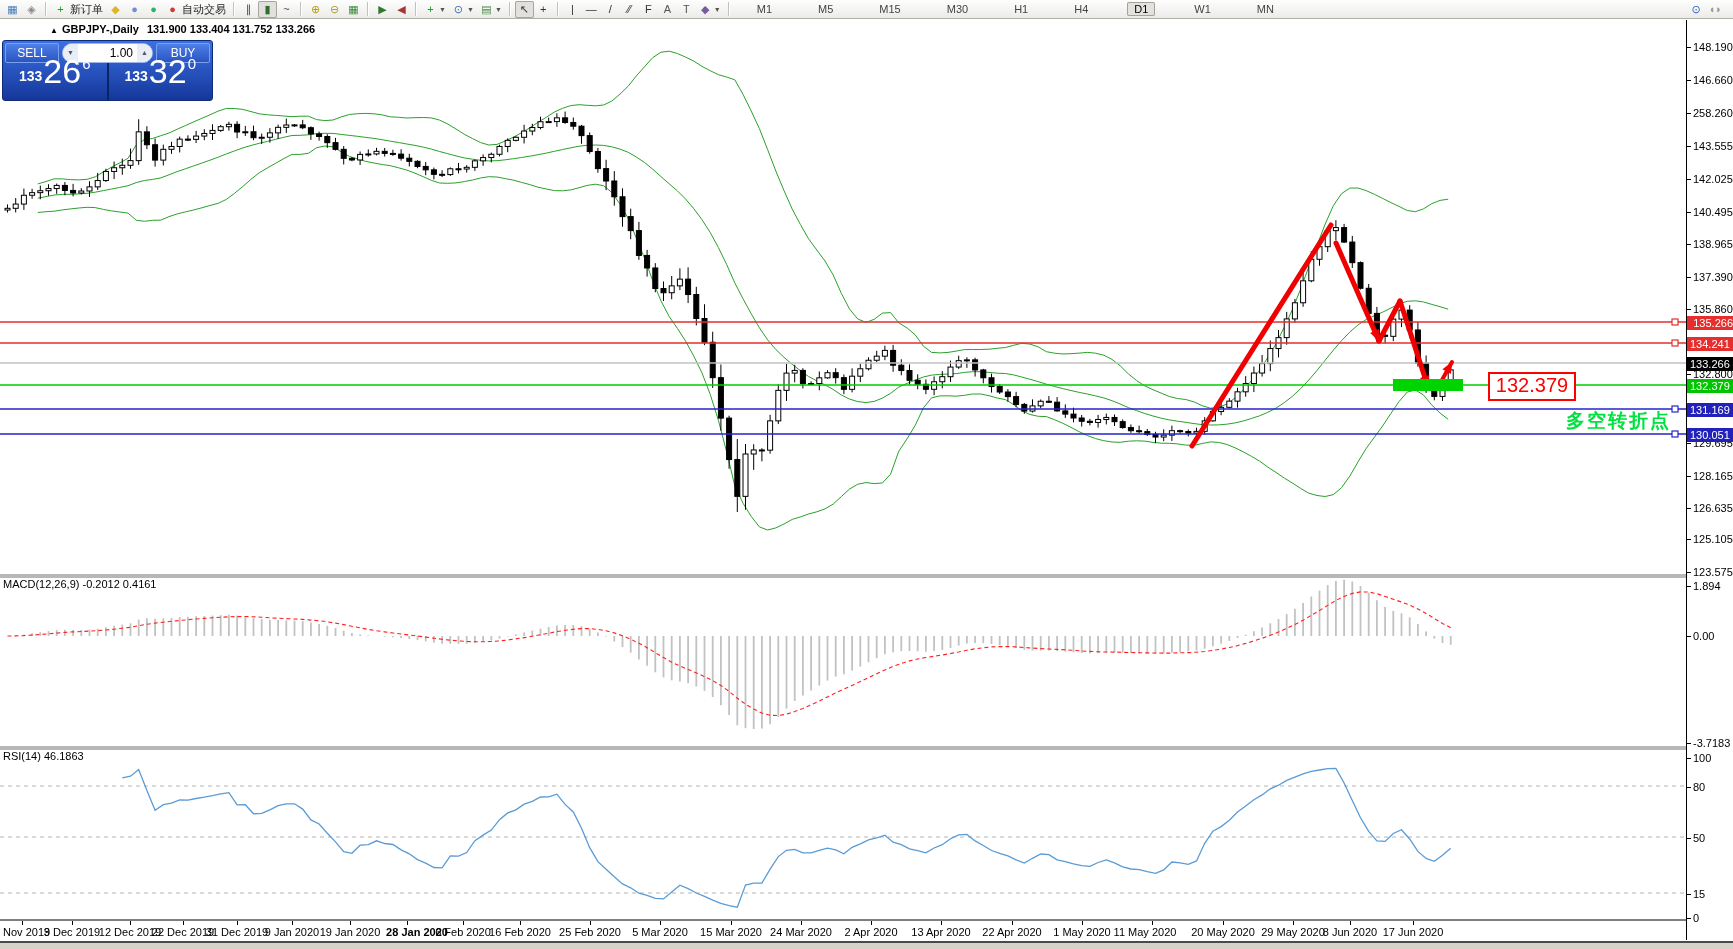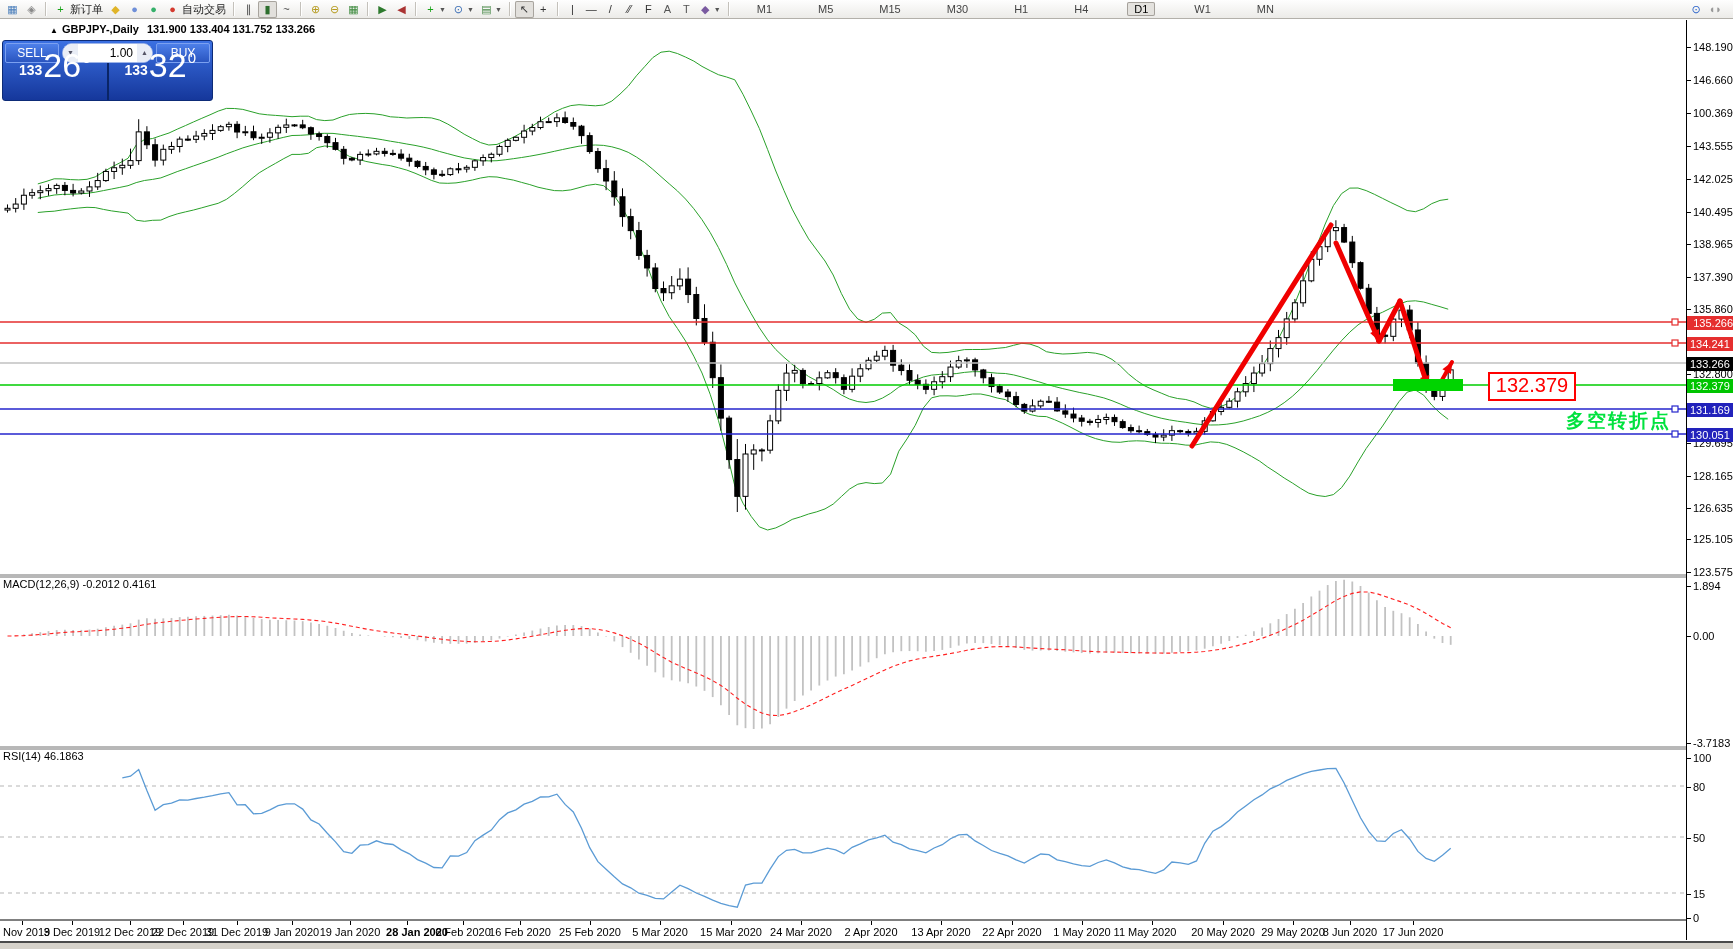--- a/index.html
+++ b/index.html
@@ -27,21 +27,21 @@
   .tpanel{position:absolute;left:2px;top:21px;width:211px;height:61px;
     background:linear-gradient(#3b70e2,#15379b);border:1px solid #0d2b77;border-radius:3px;
     color:#fff;box-sizing:border-box;}
   .tp-row1{display:flex;height:22px;align-items:center;padding:2px 2px 0 2px;box-sizing:border-box;}
   .tp-btn{flex:0 0 52px;text-align:center;font-size:12px;color:#fff;height:18px;line-height:18px;
     background:linear-gradient(#4d7fe9,#2a55c0);border:1px solid #7ba0f0;border-radius:2px;}
   .tp-vol{flex:1;display:flex;margin:0 3px;height:18px;background:#fff;border:1px solid #9db4e8;border-radius:10px;overflow:hidden;}
   .tp-step{width:15px;background:#e9edf6;color:#556;font-size:7px;text-align:center;line-height:18px;}
   .tp-volval{flex:1;color:#000;font-size:12px;text-align:right;padding-right:4px;line-height:18px;}
   .tp-row2{display:flex;height:37px;}
-  .tp-price{flex:1;display:flex;align-items:flex-end;justify-content:center;padding-bottom:18px;}
+  .tp-price{flex:1;display:flex;align-items:flex-end;justify-content:center;padding-bottom:12px;}
   .tp-price:first-child{border-right:2px solid #0a2566;}
   .tp-pfx{font-size:14px;font-weight:bold;margin-bottom:4px;}
   .tp-big{font-size:34px;font-weight:400;line-height:34px;margin:0 1px;}
   .tp-sup{font-size:15px;margin-bottom:16px;}
   
   svg{position:absolute;left:0;overflow:visible;}
   .scalecol{position:absolute;left:1687px;top:1px;width:46px;height:920px;background:#fff;}
   .scaleborder{position:absolute;left:1686px;top:1px;width:1px;height:920px;background:#000;}
   .ptick{position:absolute;left:6px;font-size:11px;color:#000;transform:translateY(-6px);white-space:nowrap;}
   .ptick:before{content:"";position:absolute;left:-6px;top:6px;width:4px;height:1px;background:#000;}
@@ -829,21 +829,21 @@
         <span class="dtick" style="left: 1350px;"></span>
         <span class="dlab" style="left: 1350px;">8 Jun 2020</span>
         <span class="dtick" style="left: 1413px;"></span>
         <span class="dlab" style="left: 1413px;">17 Jun 2020</span>
       </div>
 
     <div class="scaleborder"></div>
     <div class="scalecol" id="scalecol">
         <span class="ptick" style="top: 27px;">148.190</span>
         <span class="ptick" style="top: 60px;">146.660</span>
-        <span class="ptick" style="top: 93px;">100.369</span>
+        <span class="ptick" style="top: 93px;">258.260</span>
         <span class="ptick" style="top: 126px;">143.555</span>
         <span class="ptick" style="top: 159px;">142.025</span>
         <span class="ptick" style="top: 192px;">140.495</span>
         <span class="ptick" style="top: 224px;">138.965</span>
         <span class="ptick" style="top: 257px;">137.390</span>
         <span class="ptick" style="top: 289px;">135.860</span>
         <span class="ptick" style="top: 354px;">132.800</span>
         <span class="ptick" style="top: 423px;">129.695</span>
         <span class="ptick" style="top: 456px;">128.165</span>
         <span class="ptick" style="top: 488px;">126.635</span>

